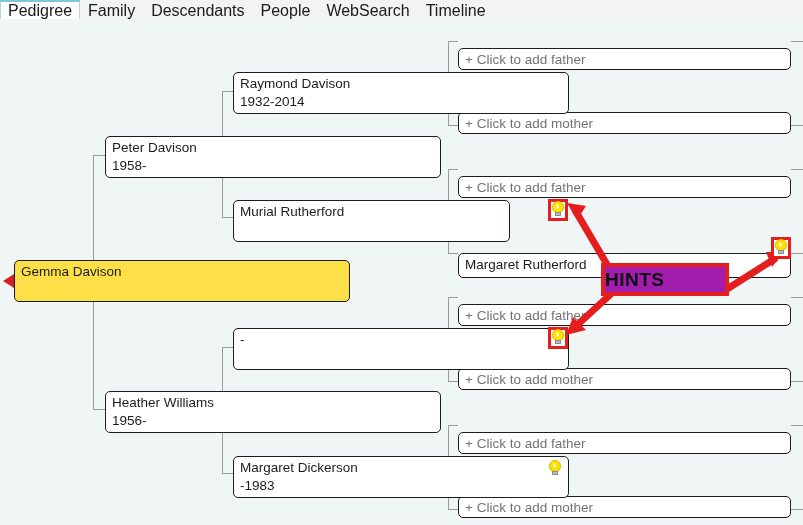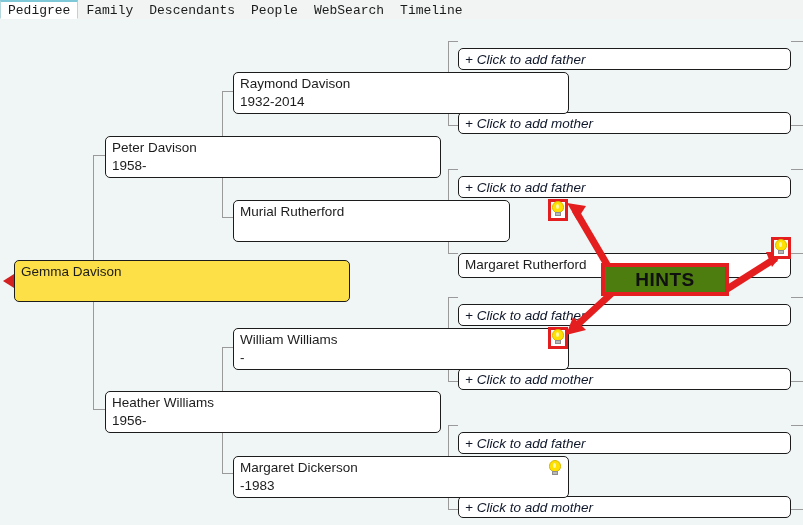--- a/index.html
+++ b/index.html
@@ -28,29 +28,28 @@
     left: 0; top: 0;
     width: 803px;
     height: 19px;
     background: #f2f4f4;
     border-bottom: 1px solid #b4d7dd;
     display: flex;
     align-items: stretch;
   }
   .tab {
     padding: 1px 7px 0 7px;
-    font-size: 13px;
+    font-size: 16px;
     line-height: 18px;
     color: #1a1a1a;
     background: transparent;
     border: 1px solid transparent;
     border-bottom: none;
     white-space: nowrap;
     cursor: default;
-    font-family: Liberation Mono, monospace;
   }
   .tab.active {
     background: #ffffff;
     border: 1px solid #b4d7dd;
     border-bottom: 1px solid #ffffff;
     border-top: 2px solid #7ec8d8;
     padding-top: 0;
   }
 
   
@@ -157,23 +156,22 @@
     border: 1px solid #1c1c1c;
     border-radius: 5px;
     padding: 0 6px;
     display: flex;
     align-items: center;
     cursor: default;
     overflow: hidden;
   }
   .ph span {
     font-size: 13.5px;
-    color: #0f172a;
+    color: #737373;
     white-space: nowrap;
-    font-style: italic;
   }
 
   
   .bulb {
     position: absolute;
     width: 14px;
     height: 17px;
   }
   .bulb .glass {
     position: absolute;
@@ -212,24 +210,24 @@
     position: absolute;
     left: 0; top: 0;
     width: 803px;
     height: 525px;
     pointer-events: none;
   }
   .hints-box {
     position: absolute;
     box-sizing: border-box;
     border: 4px solid #e41e1e;
-    background: #4d7c0f;
+    background: #a21caf;
     display: flex;
     align-items: center;
-    justify-content: center;
+    justify-content: flex-start;
   }
   .hints-box span {
     font-size: 19px;
     font-weight: bold;
     letter-spacing: 0.5px;
     color: #101010;
     font-family: "Liberation Sans", sans-serif;
   }
 </style>
 </head>
@@ -332,21 +330,20 @@
     <div class="node" style="left:233px; top:53px; width:336px; height:42px;">
       <div class="nm">Raymond Davison</div>
       <div class="dt">1932-2014</div>
     </div>
 
     <div class="node" style="left:233px; top:181px; width:277px; height:42px;">
       <div class="nm">Murial Rutherford</div>
     </div>
 
     <div class="node" style="left:233px; top:309px; width:336px; height:42px;">
-      <div class="nm">William Williams</div>
       <div class="dt">-</div>
     </div>
 
     <div class="node" style="left:233px; top:437px; width:336px; height:42px;">
       <div class="nm">Margaret Dickerson</div>
       <div class="dt">-1983</div>
     </div>
 
     <div class="node" style="left:105px; top:117px; width:336px; height:42px;">
       <div class="nm">Peter Davison</div>

